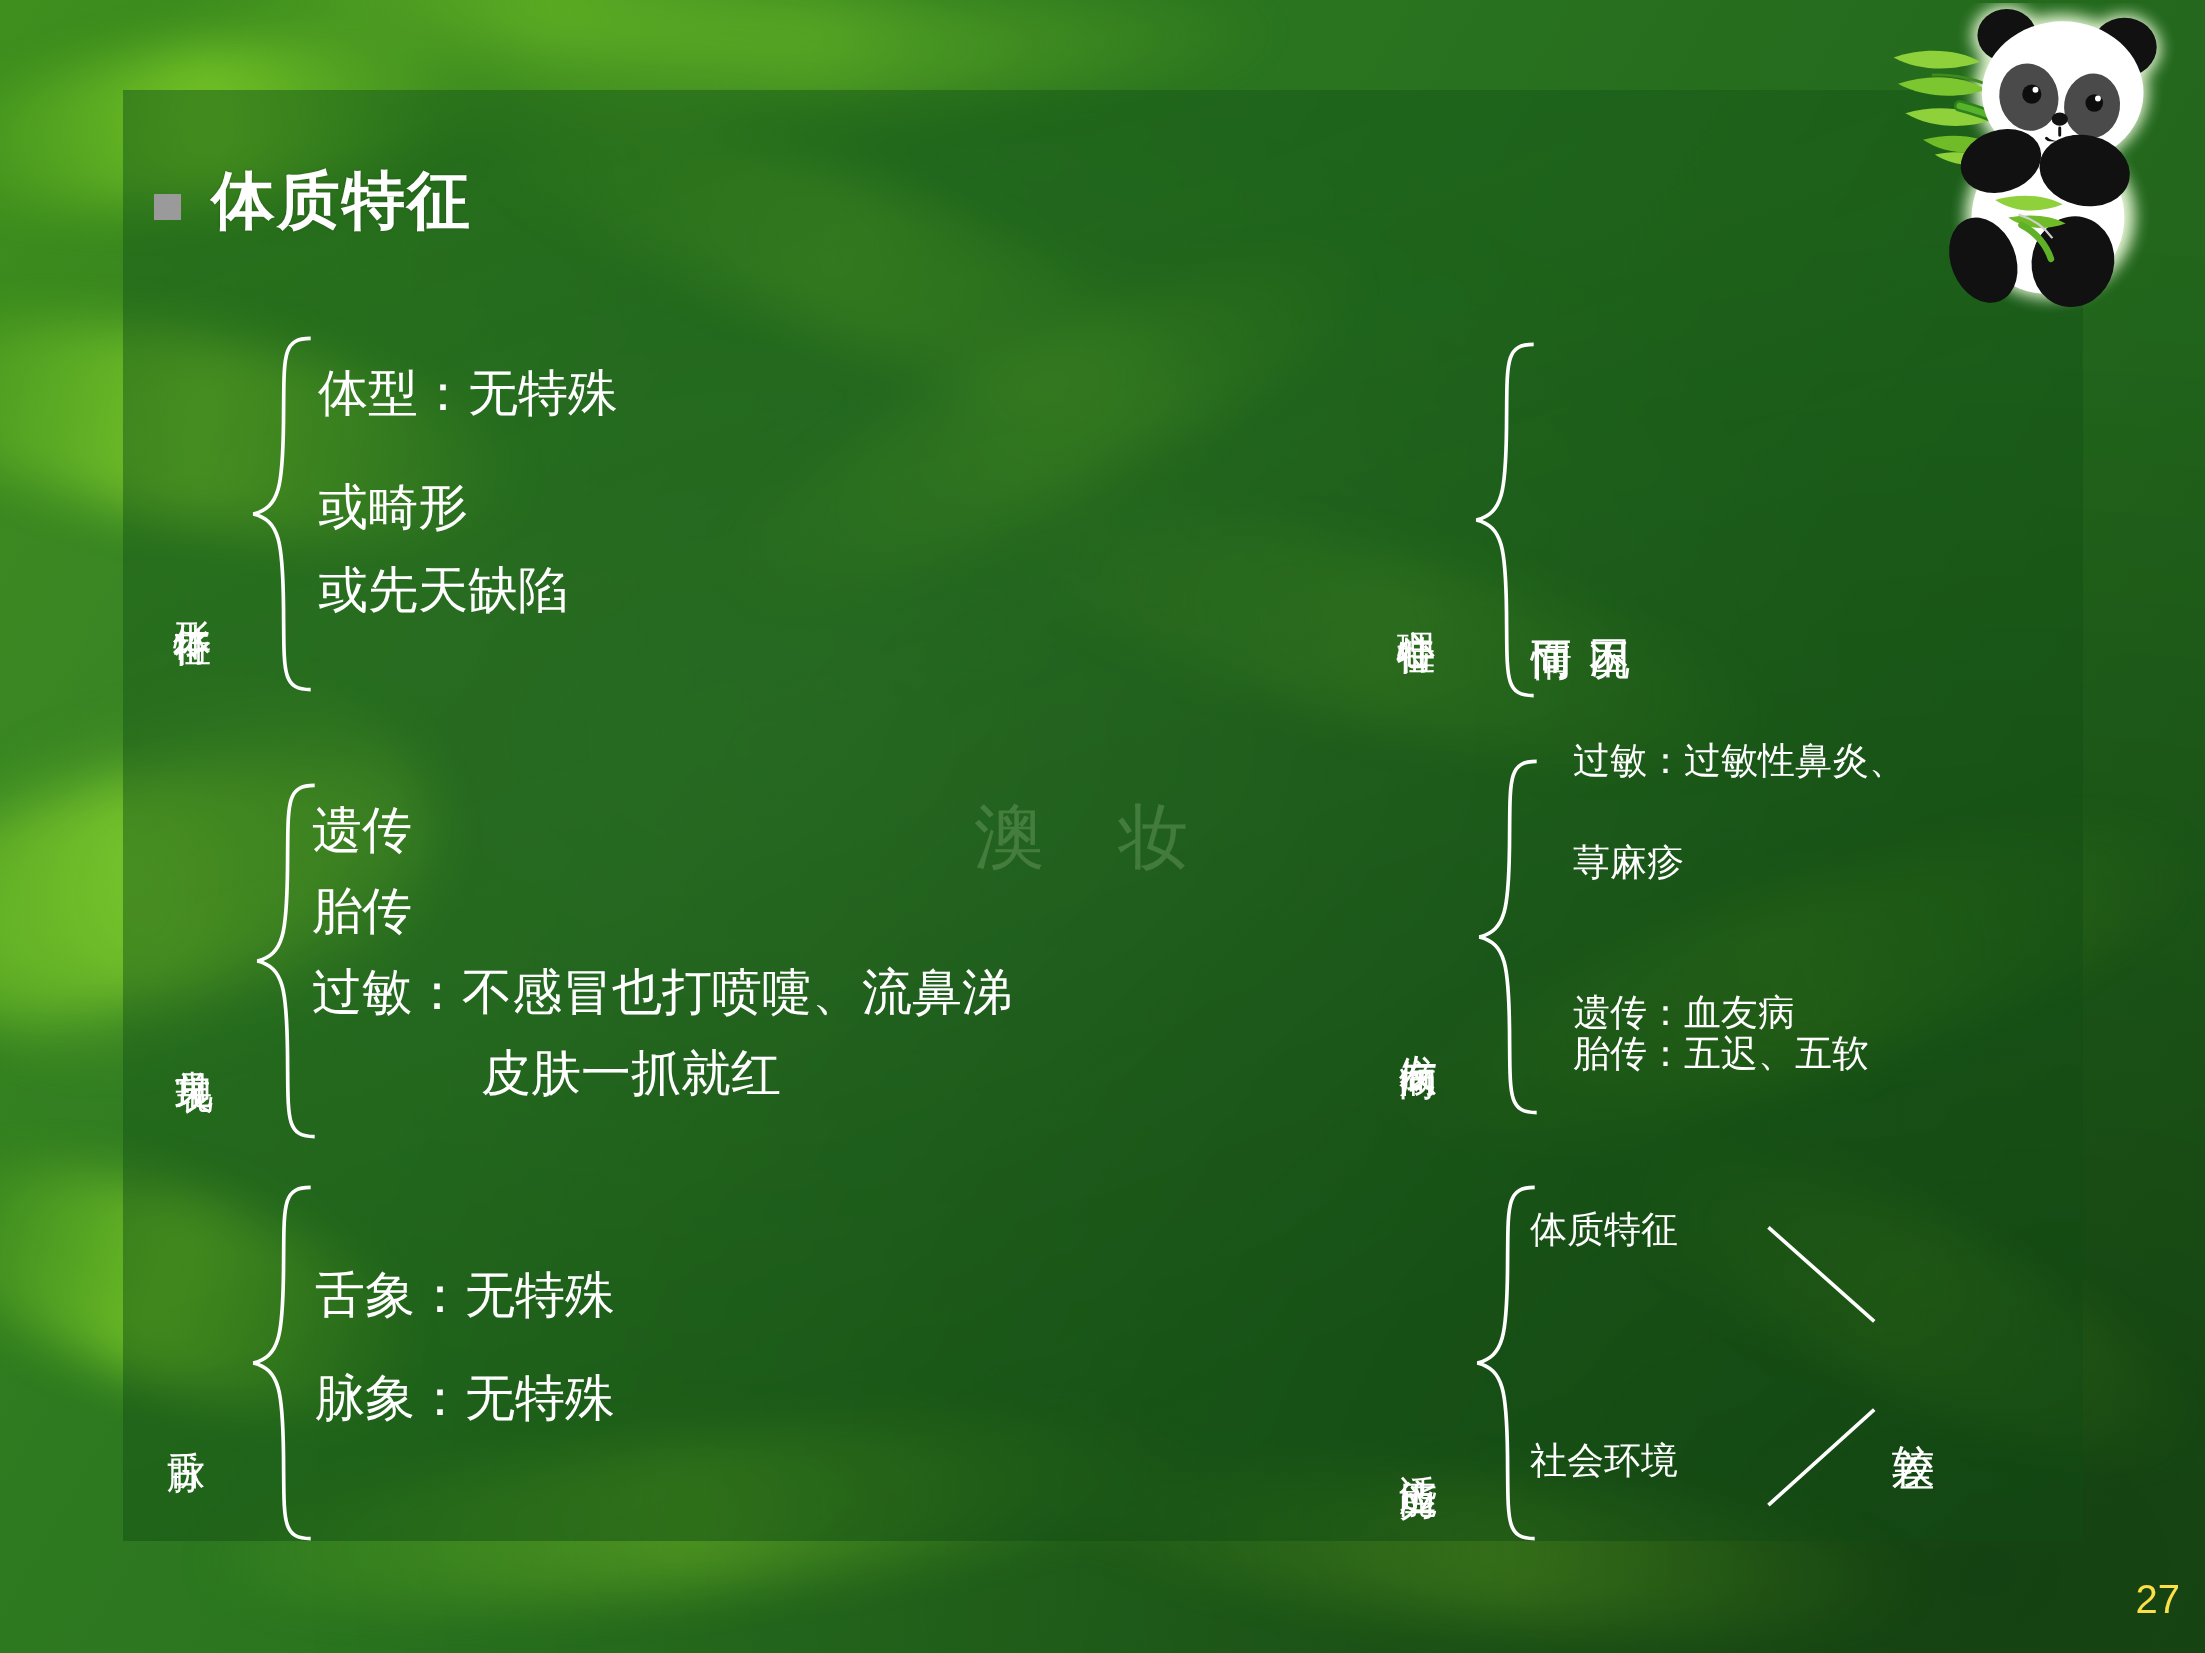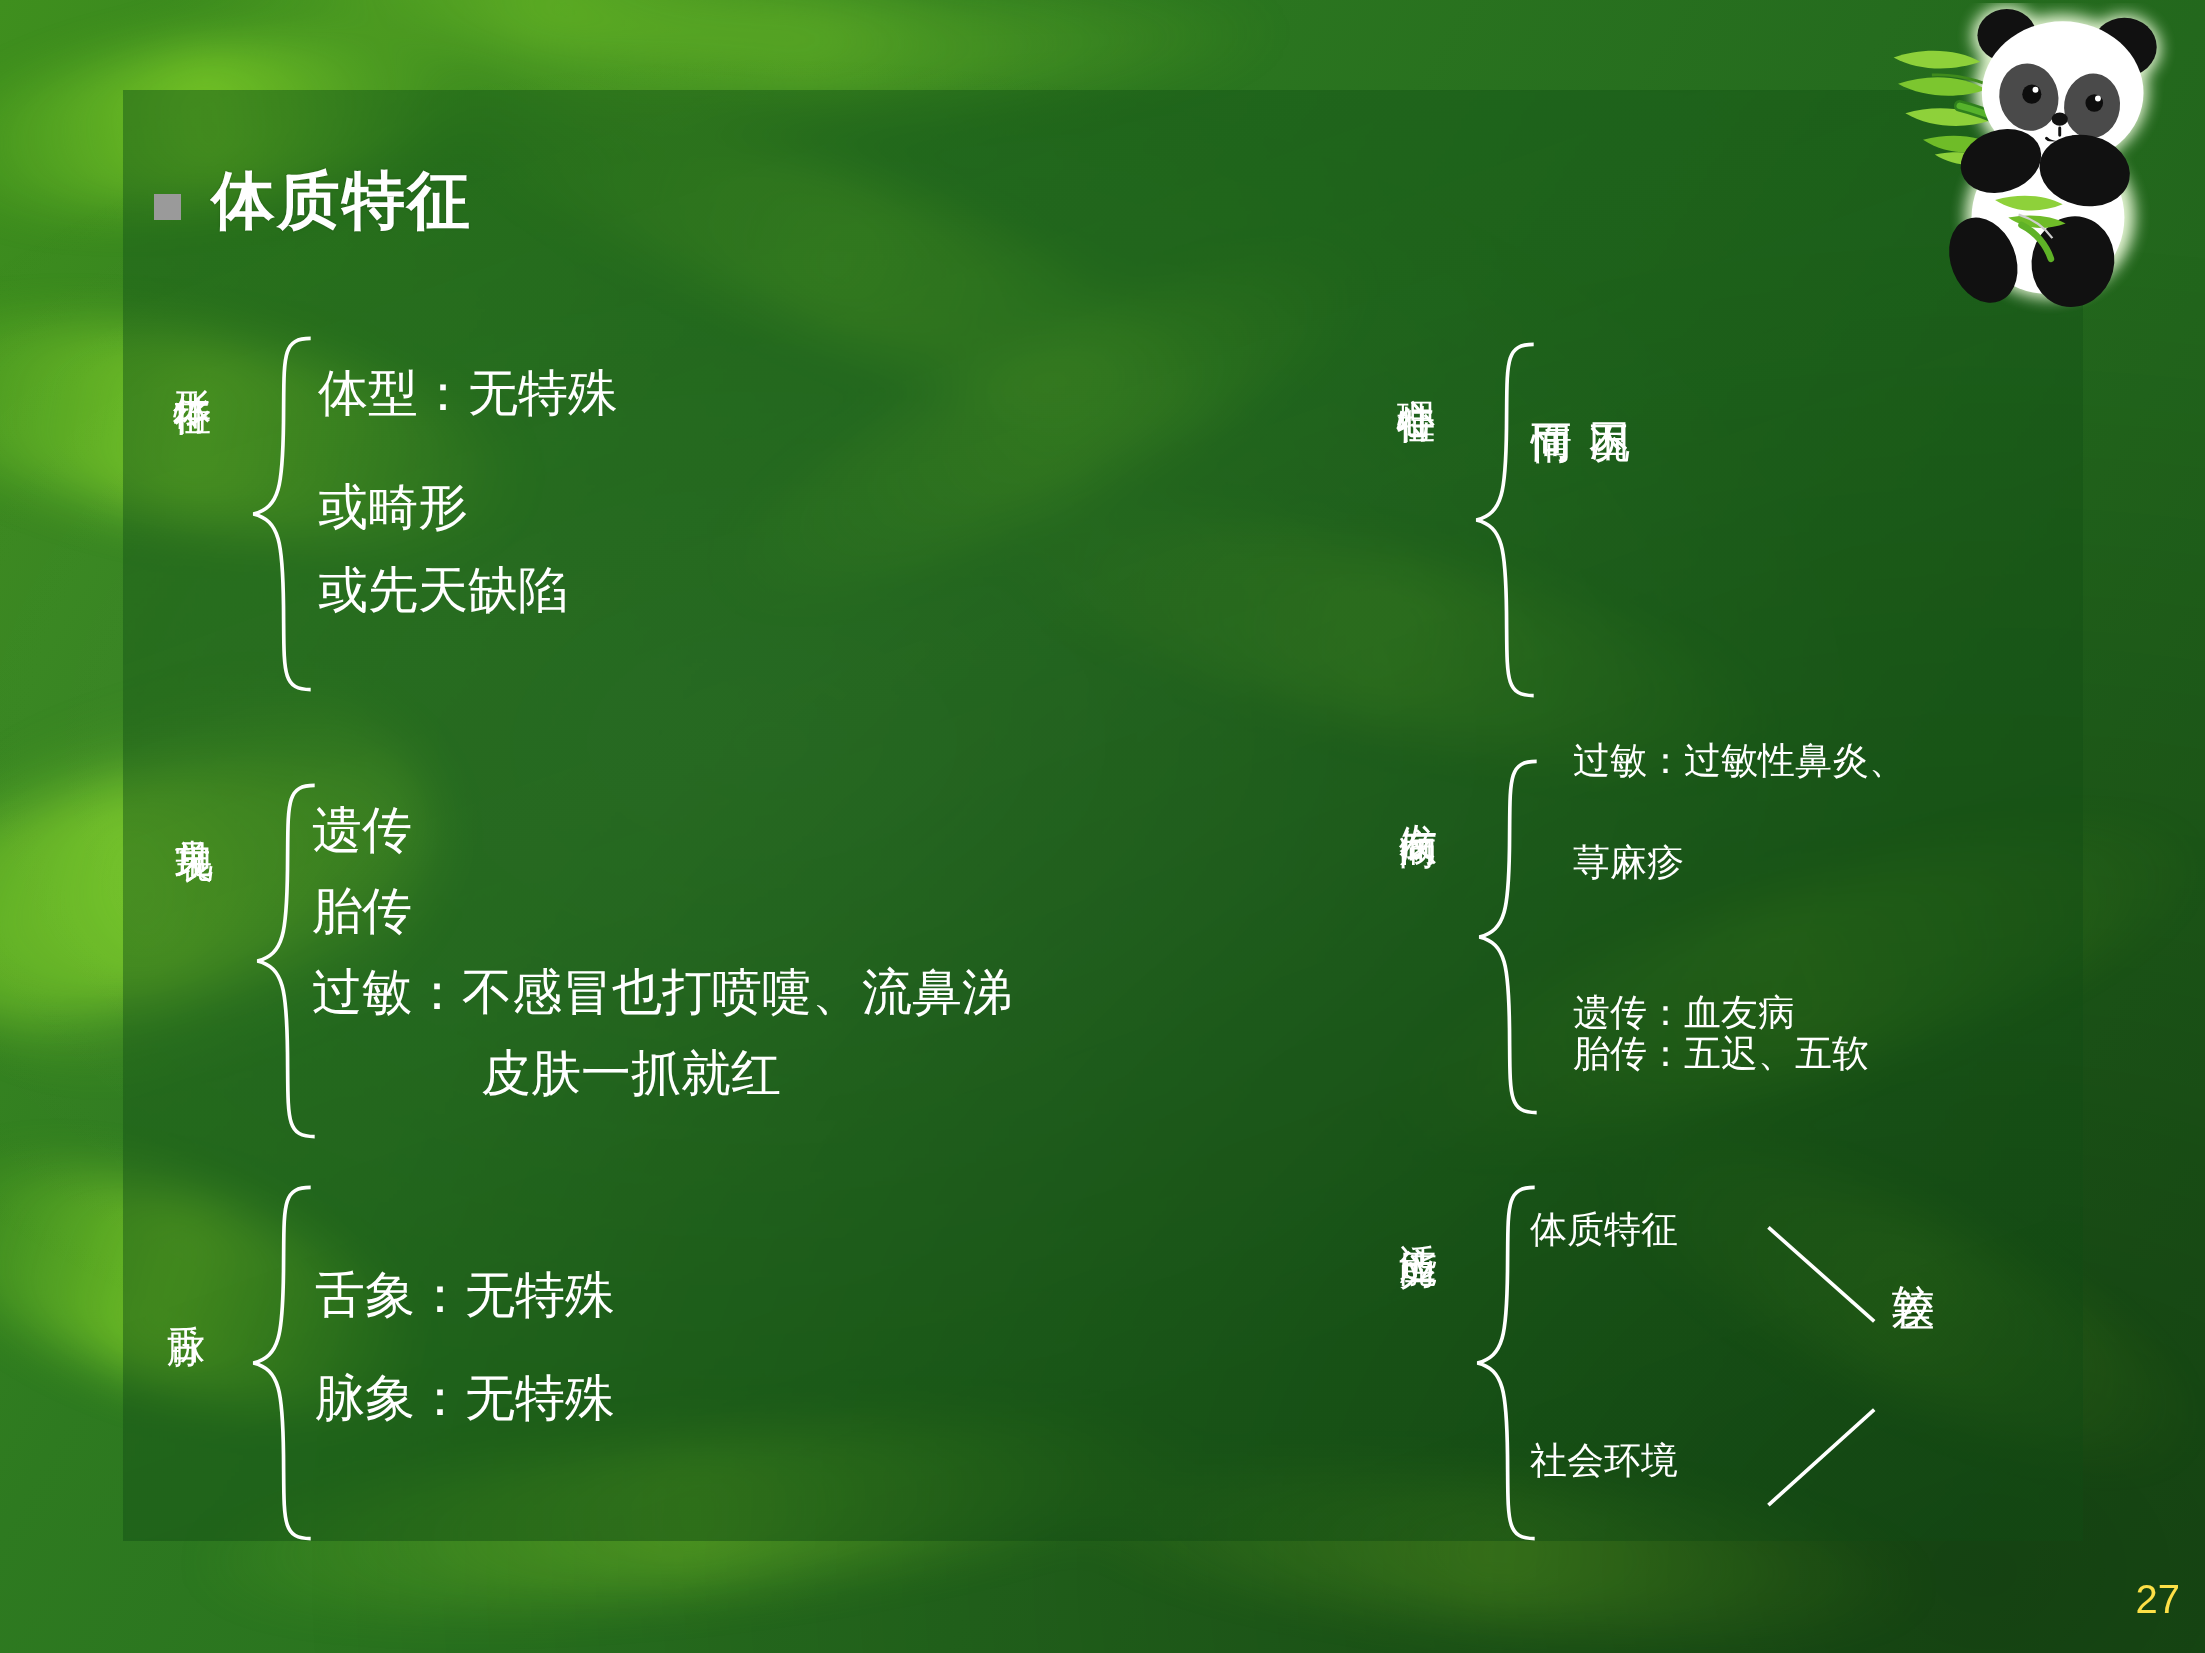--- a/index.html
+++ b/index.html
@@ -54,20 +54,21 @@
     font-family:"DejaVu Serif","Liberation Serif",serif;
     font-size:63px;font-weight:700;line-height:1;
     letter-spacing:2.2px;
     text-shadow:0 0 2.2px rgba(0,0,0,.25);
   }
 
   
   .cn{
     font-family:"DejaVu Serif","Liberation Serif",serif;
     color:#ffffff;
+    text-align:right;
   }
 
   
   .vlabel{
     position:absolute;
     writing-mode:vertical-rl;
     text-orientation:upright;
     font-size:38px;line-height:1.05;
     letter-spacing:2.9px;
     white-space:nowrap;
@@ -127,20 +128,21 @@
     <div class="leaf" style="left:1397px;top:941px;width:882px;height:176px;transform:rotate(-18deg);opacity:.28;"></div>
     <div class="leaf" style="left:1617px;top:1264px;width:662px;height:162px;transform:rotate(26deg);opacity:.30;"></div>
     <div class="leaf" style="left:221px;top:1485px;width:1029px;height:147px;transform:rotate(-6deg);opacity:.50;"></div>
     <div class="leaf" style="left:1103px;top:1529px;width:882px;height:132px;transform:rotate(5deg);opacity:.40;"></div>
     <div class="leaf" style="left:44px;top:662px;width:368px;height:515px;transform:rotate(72deg);opacity:.45;"></div>
   </div>
   <div class="bg-vign"></div>
 
   <div class="panel"></div>
 
+  <div class="watermark">澳 妆</div>
 
   <div class="title-row">
     <div class="bullet-sq"></div>
     <div class="title-text cn">体质特征</div>
   </div>
 
   <div class="grp">
     <div class="vlabel cn" style="left:171px;top:360px;height:243px;">形体特征</div>
     <svg class="brace" style="left:243px;top:334px;" width="81" height="360" viewBox="0 0 110 490">
       <path d="M92 6 C52 6 56 30 55 120 C54 206 50 236 14 245 C50 254 54 284 55 370 C56 460 52 484 92 484" fill="none" stroke="#ffffff" stroke-width="5"></path>

